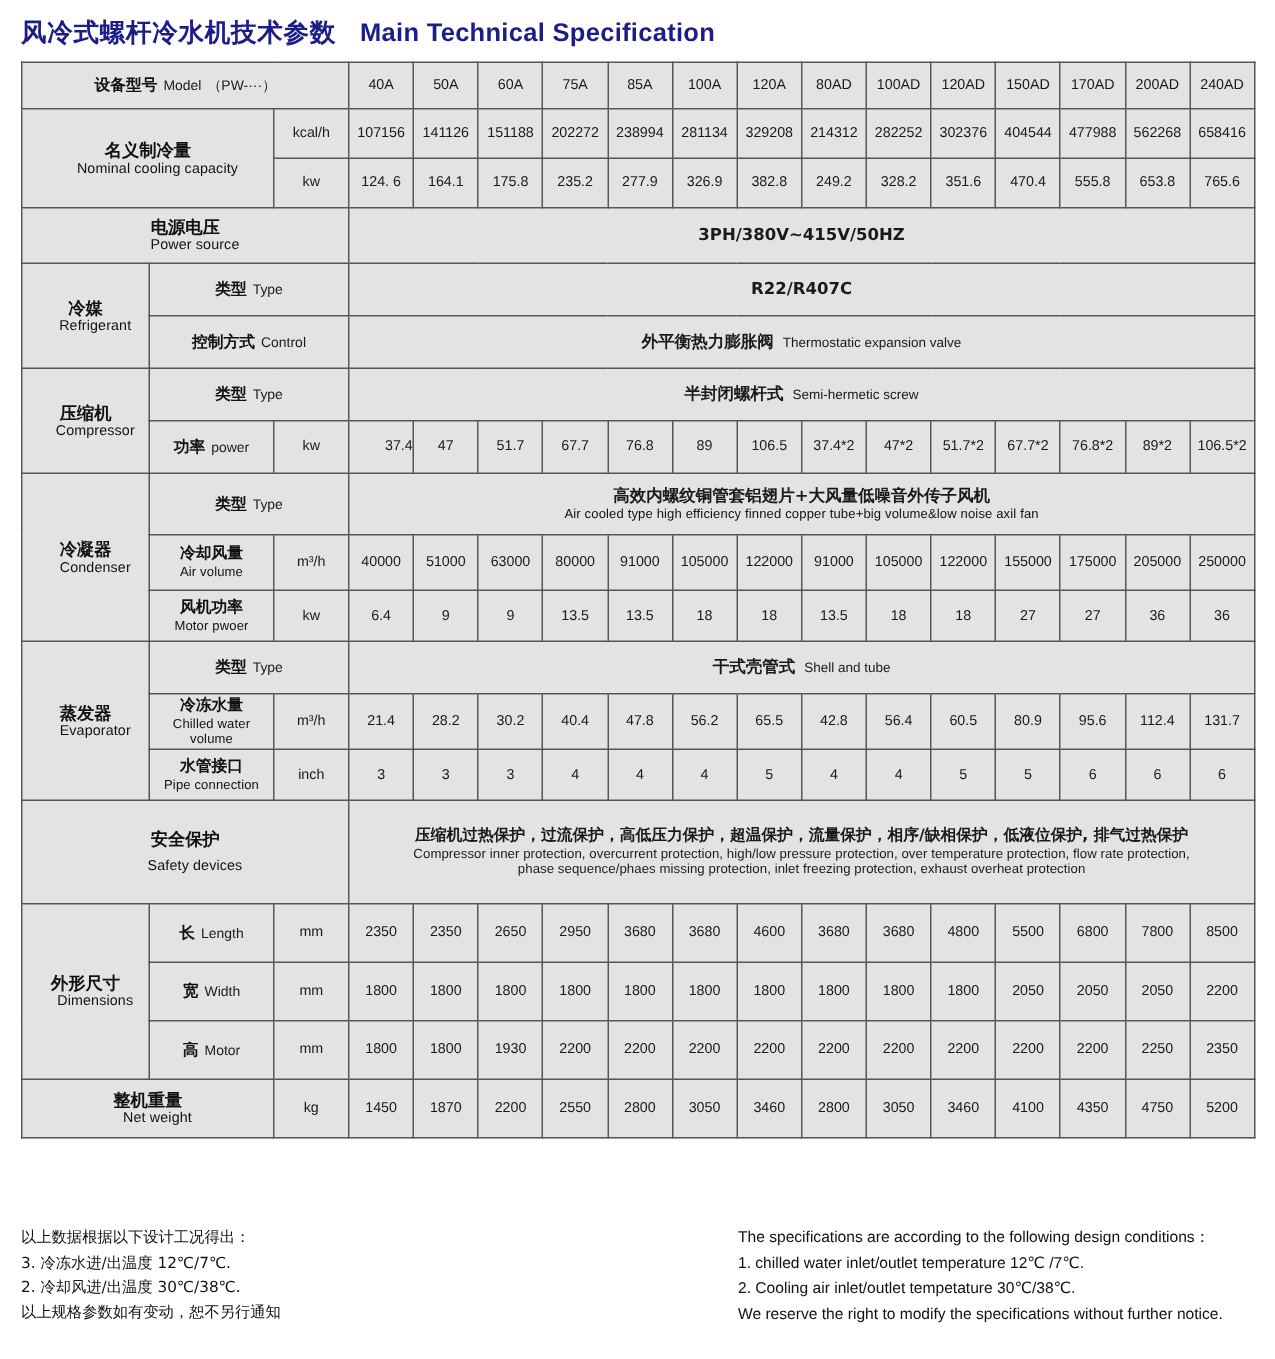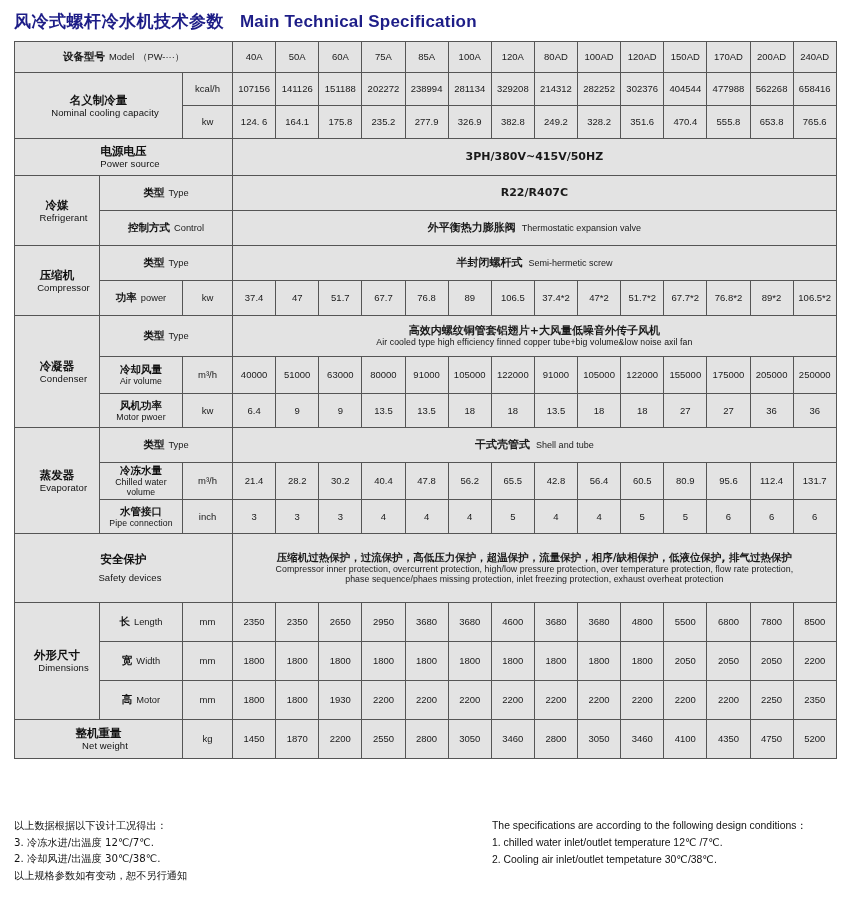--- a/index.html
+++ b/index.html
@@ -225,21 +225,21 @@
           <td class="grp light" rowspan="2" colspan="1">
             <span class="cn twoline">压缩机</span>
             <span class="en twoline">Compressor</span>
           </td>
           <td class="sub" rowspan="1" colspan="2"><span class="cn-sm">类型</span><span class="inline-en">Type</span></td>
           <td class="wide light" colspan="14" style="height: 34px;"><span class="wide-cn">半封闭螺杆式</span><span class="wide-en">Semi-hermetic screw</span></td>
         </tr>
         <tr>
           <td class="sub" rowspan="1" style="height: 34px;"><span class="cn-sm">功率</span><span class="inline-en">power</span></td>
           <td class="unit light" style="height: 34px;"><span>kw</span></td>
-          <td class="num-sm dark" style="height: 34px;"><span>37.4</span></td>
+          <td class="num-sm dark" style="height: 34px; text-align: right;"><span>37.4</span></td>
           <td class="num-sm dark" style="height: 34px;"><span>47</span></td>
           <td class="num-sm dark" style="height: 34px;"><span>51.7</span></td>
           <td class="num-sm dark" style="height: 34px;"><span>67.7</span></td>
           <td class="num-sm dark" style="height: 34px;"><span>76.8</span></td>
           <td class="num-sm dark" style="height: 34px;"><span>89</span></td>
           <td class="num-sm dark" style="height: 34px;"><span>106.5</span></td>
           <td class="num-sm dark" style="height: 34px;"><span>37.4*2</span></td>
           <td class="num-sm dark" style="height: 34px;"><span>47*2</span></td>
           <td class="num-sm dark" style="height: 34px;"><span>51.7*2</span></td>
           <td class="num-sm dark" style="height: 34px;"><span>67.7*2</span></td>
@@ -447,16 +447,17 @@
     <div class="foot-col foot-left">
       <div class="foot-line">以上数据根据以下设计工况得出：</div>
       <div class="foot-line">3. 冷冻水进/出温度 12℃/7℃.</div>
       <div class="foot-line">2. 冷却风进/出温度 30℃/38℃.</div>
       <div class="foot-line">以上规格参数如有变动，恕不另行通知</div>
     </div>
     <div class="foot-col foot-right">
       <div class="foot-line">The specifications are according to the following design conditions：</div>
       <div class="foot-line">1. chilled  water  inlet/outlet  temperature  12℃ /7℃.</div>
       <div class="foot-line">2. Cooling  air  inlet/outlet tempetature  30℃/38℃.</div>
+      <div class="foot-line">We reserve the right to modify the specifications without further notice.</div>
     </div>
   </div>
 
 </div>
 
 </body></html>

